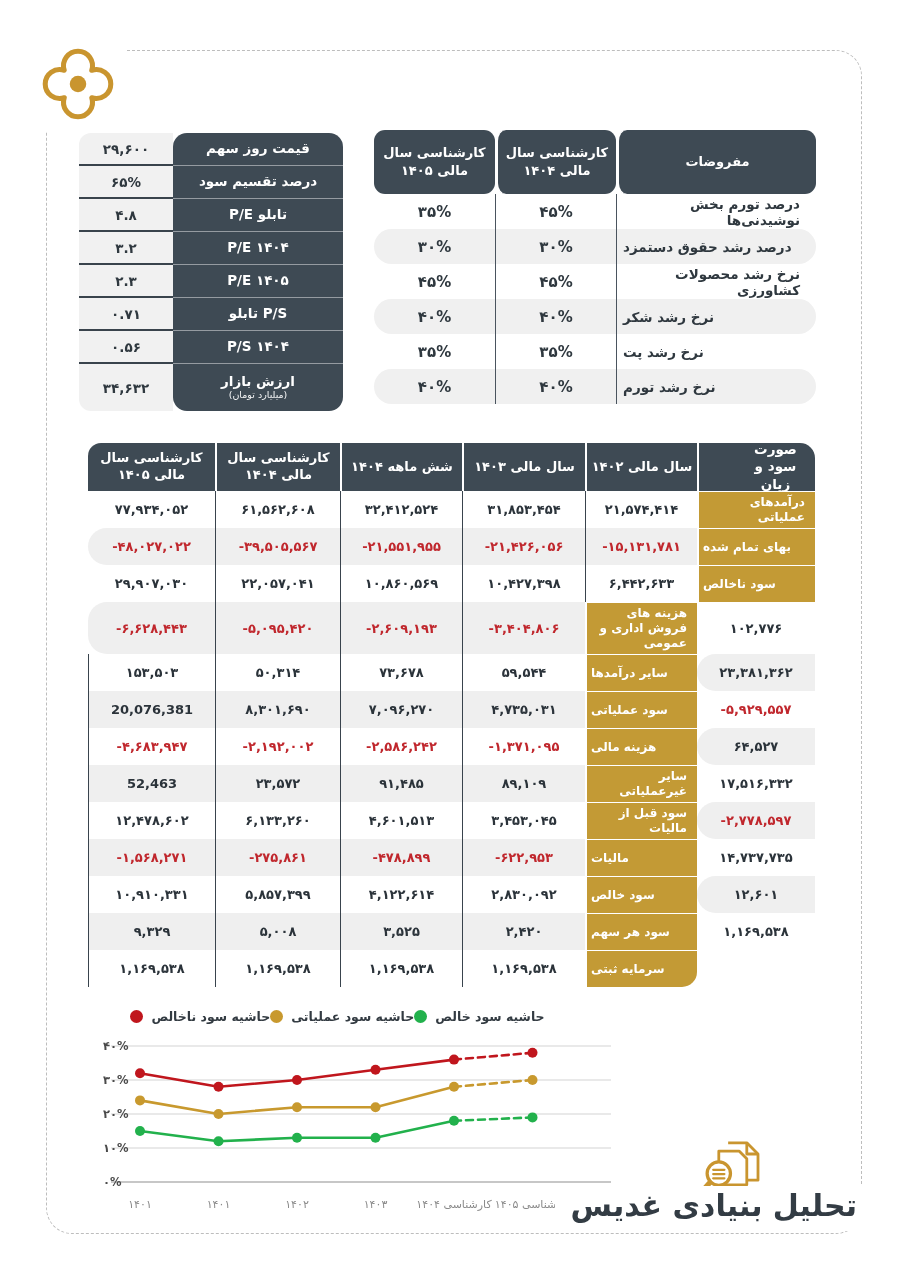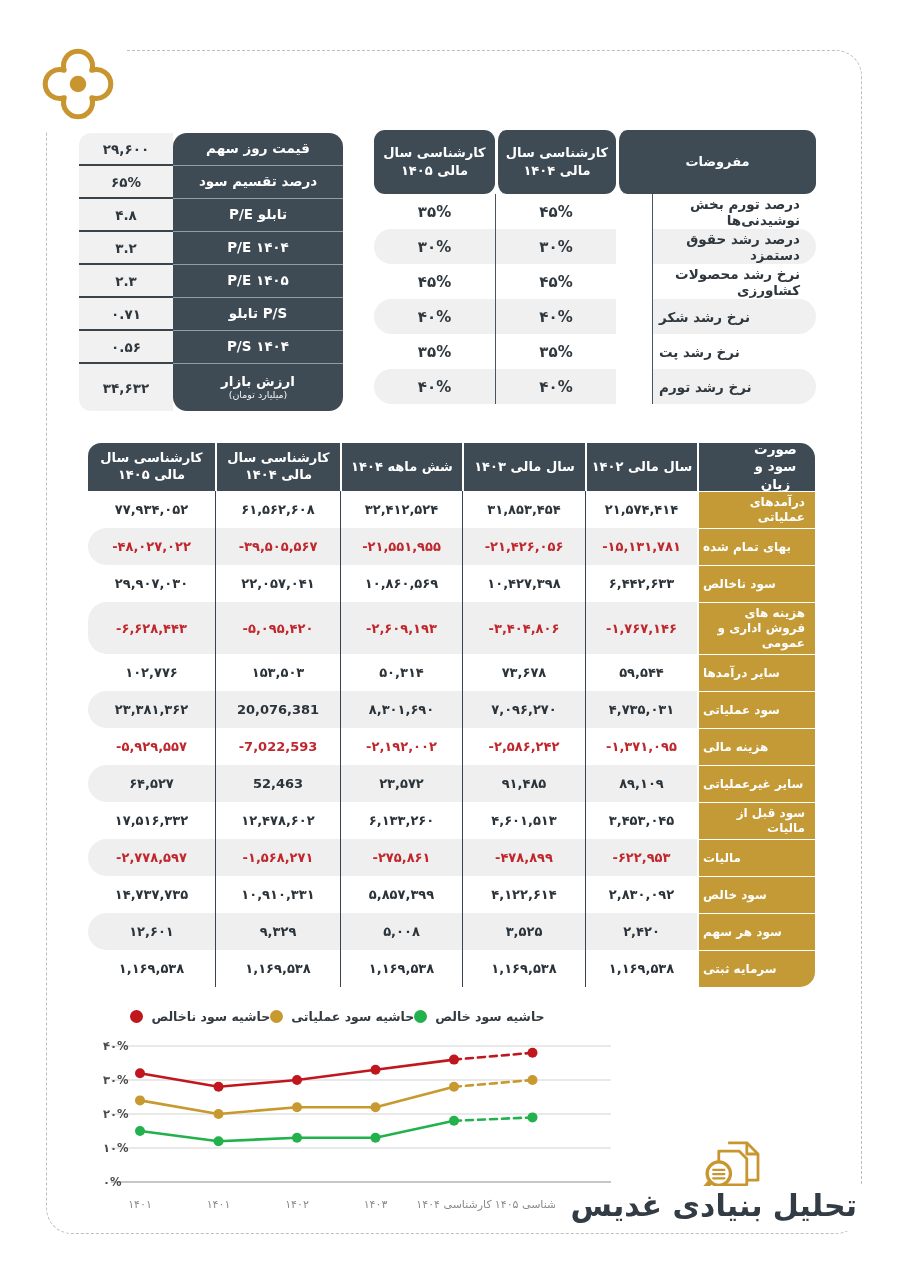--- a/index.html
+++ b/index.html
@@ -28,21 +28,21 @@
   .pt-sub{font-size:9.5px;font-weight:400;opacity:.95;}
   
   .assumptions-table{position:absolute;left:374px;top:130px;width:442px;z-index:2;
     display:grid;grid-template-columns:121px 121px 200px;grid-template-rows:64px repeat(6,35px);direction:ltr;}
   .as-head{background:#3e4a54;color:#fff;font-weight:700;font-size:13px;line-height:1.35;
     display:flex;align-items:center;justify-content:center;text-align:center;border-radius:11px;direction:rtl;padding:2px 6px;box-sizing:border-box;}
   .as-head.h2{border-left:3px solid #fff;}
   .as-head.h3{border-left:3px solid #fff;}
   .as-val{display:flex;align-items:center;justify-content:center;font-size:15px;font-weight:700;direction:ltr;}
   .as-label{display:flex;align-items:center;justify-content:flex-end;font-size:13.5px;font-weight:700;
-    direction:rtl;text-align:right;padding-left:6px;padding-right:16px;box-sizing:border-box;margin-left:36px;}
+    direction:rtl;text-align:right;padding-left:6px;padding-right:16px;box-sizing:border-box;}
   .as-row-gray{background:#f0f0f0;}
   .as-val.c2{border-left:1.5px solid #4a545e;}
   .as-label.c3{border-left:1.5px solid #4a545e;}
   .as-left-cap{border-top-left-radius:18px;border-bottom-left-radius:18px;}
   .as-right-cap{border-top-right-radius:18px;border-bottom-right-radius:18px;}
   
   .pl-table{position:absolute;left:88px;top:443px;width:727px;z-index:2;
     display:grid;grid-template-columns:127px 125px 122px 123px 112px 118px;
     grid-template-rows:48px repeat(3,37px) 52px repeat(9,37px);direction:ltr;}
   .plh{background:#3e4a54;color:#fff;font-size:13px;font-weight:700;line-height:1.3;
@@ -164,36 +164,35 @@
     <div class="plv c1">۲۹,۹۰۷,۰۳۰</div>
     <div class="plv c2">۲۲,۰۵۷,۰۴۱</div>
     <div class="plv c3">۱۰,۸۶۰,۵۶۹</div>
     <div class="plv c4">۱۰,۴۲۷,۳۹۸</div>
     <div class="plv c5">۶,۴۴۲,۶۳۳</div>
     <div class="pll">سود ناخالص</div>
     <div class="plv c1 gray neg">-۶,۶۲۸,۴۴۳</div>
     <div class="plv c2 gray neg">-۵,۰۹۵,۴۲۰</div>
     <div class="plv c3 gray neg">-۲,۶۰۹,۱۹۳</div>
     <div class="plv c4 gray neg">-۳,۴۰۴,۸۰۶</div>
-    <div class="plv c5 gray neg">-۱,۷۶۷,۱۴۶</div>
     <div class="pll">هزینه های فروش اداری و عمومی</div>
     <div class="plv c1">۱۰۲,۷۷۶</div>
     <div class="plv c2">۱۵۳,۵۰۳</div>
     <div class="plv c3">۵۰,۳۱۴</div>
     <div class="plv c4">۷۳,۶۷۸</div>
     <div class="plv c5">۵۹,۵۴۴</div>
     <div class="pll">سایر درآمدها</div>
     <div class="plv c1 gray">۲۳,۳۸۱,۳۶۲</div>
     <div class="plv c2 gray">20,076,381</div>
     <div class="plv c3 gray">۸,۳۰۱,۶۹۰</div>
     <div class="plv c4 gray">۷,۰۹۶,۲۷۰</div>
     <div class="plv c5 gray">۴,۷۳۵,۰۳۱</div>
     <div class="pll">سود عملیاتی</div>
     <div class="plv c1 neg">-۵,۹۲۹,۵۵۷</div>
-    <div class="plv c2 neg">-7,022,593</div>
+    <div class="plv c2 neg">-۴,۶۸۳,۹۴۷</div>
     <div class="plv c3 neg">-۲,۱۹۲,۰۰۲</div>
     <div class="plv c4 neg">-۲,۵۸۶,۲۴۲</div>
     <div class="plv c5 neg">-۱,۳۷۱,۰۹۵</div>
     <div class="pll">هزینه مالی</div>
     <div class="plv c1 gray">۶۴,۵۲۷</div>
     <div class="plv c2 gray">52,463</div>
     <div class="plv c3 gray">۲۳,۵۷۲</div>
     <div class="plv c4 gray">۹۱,۴۸۵</div>
     <div class="plv c5 gray">۸۹,۱۰۹</div>
     <div class="pll">سایر غیرعملیاتی</div>

